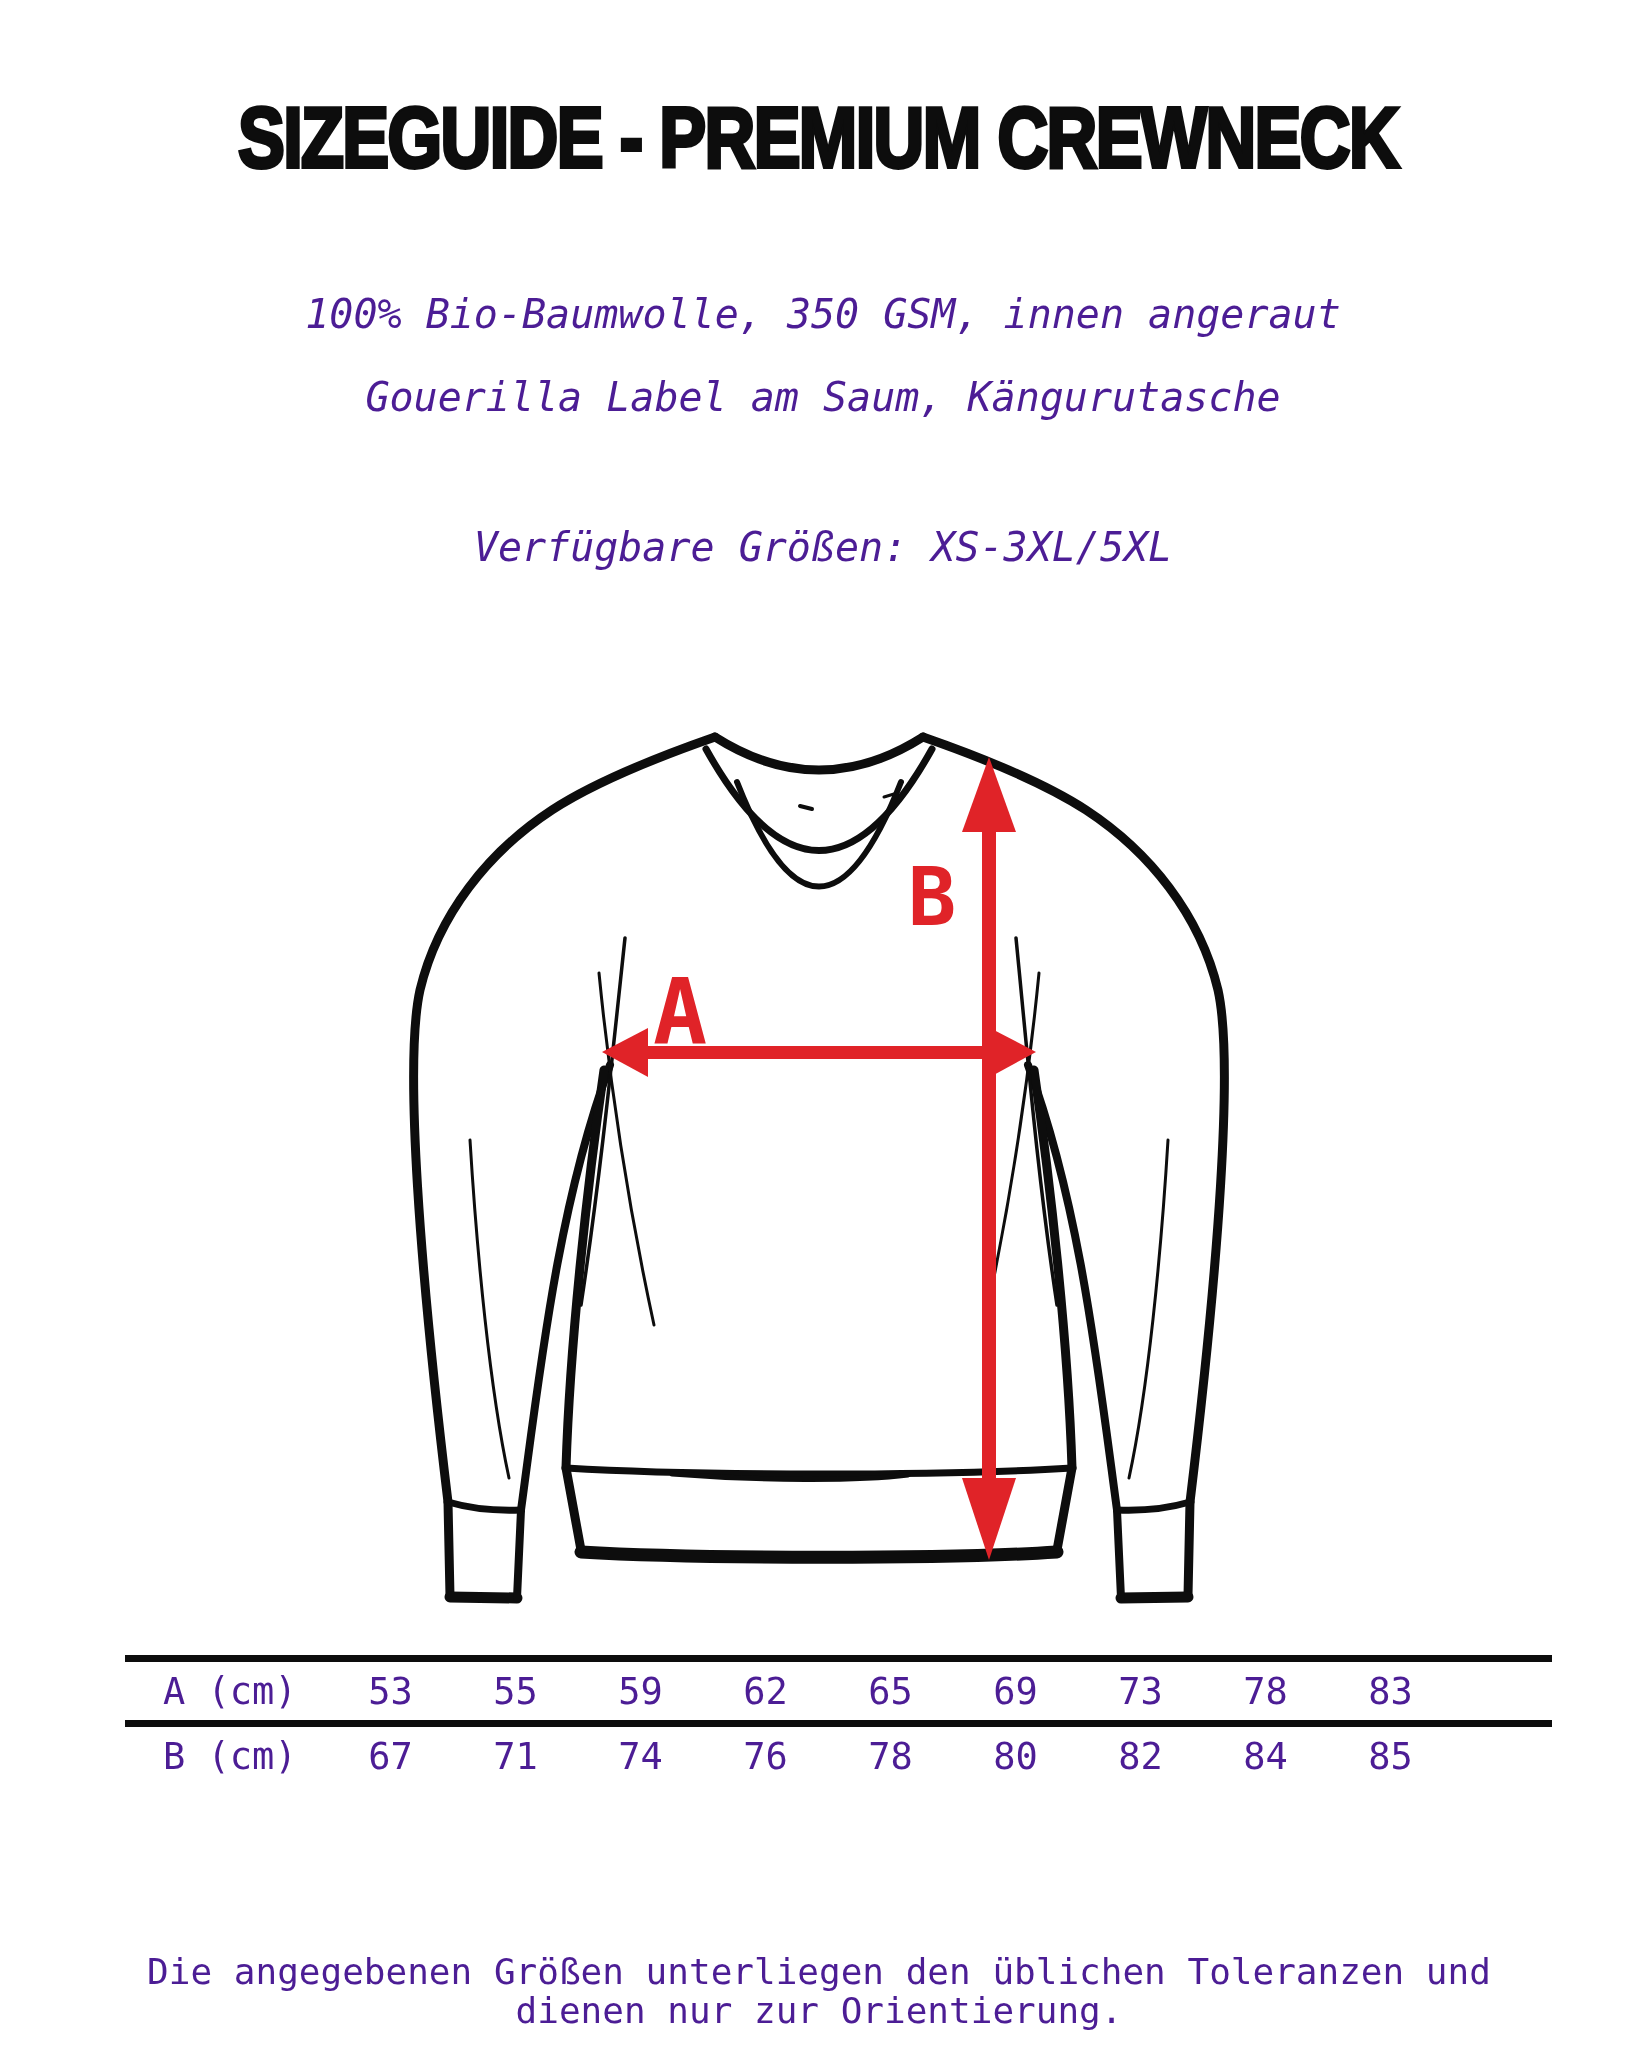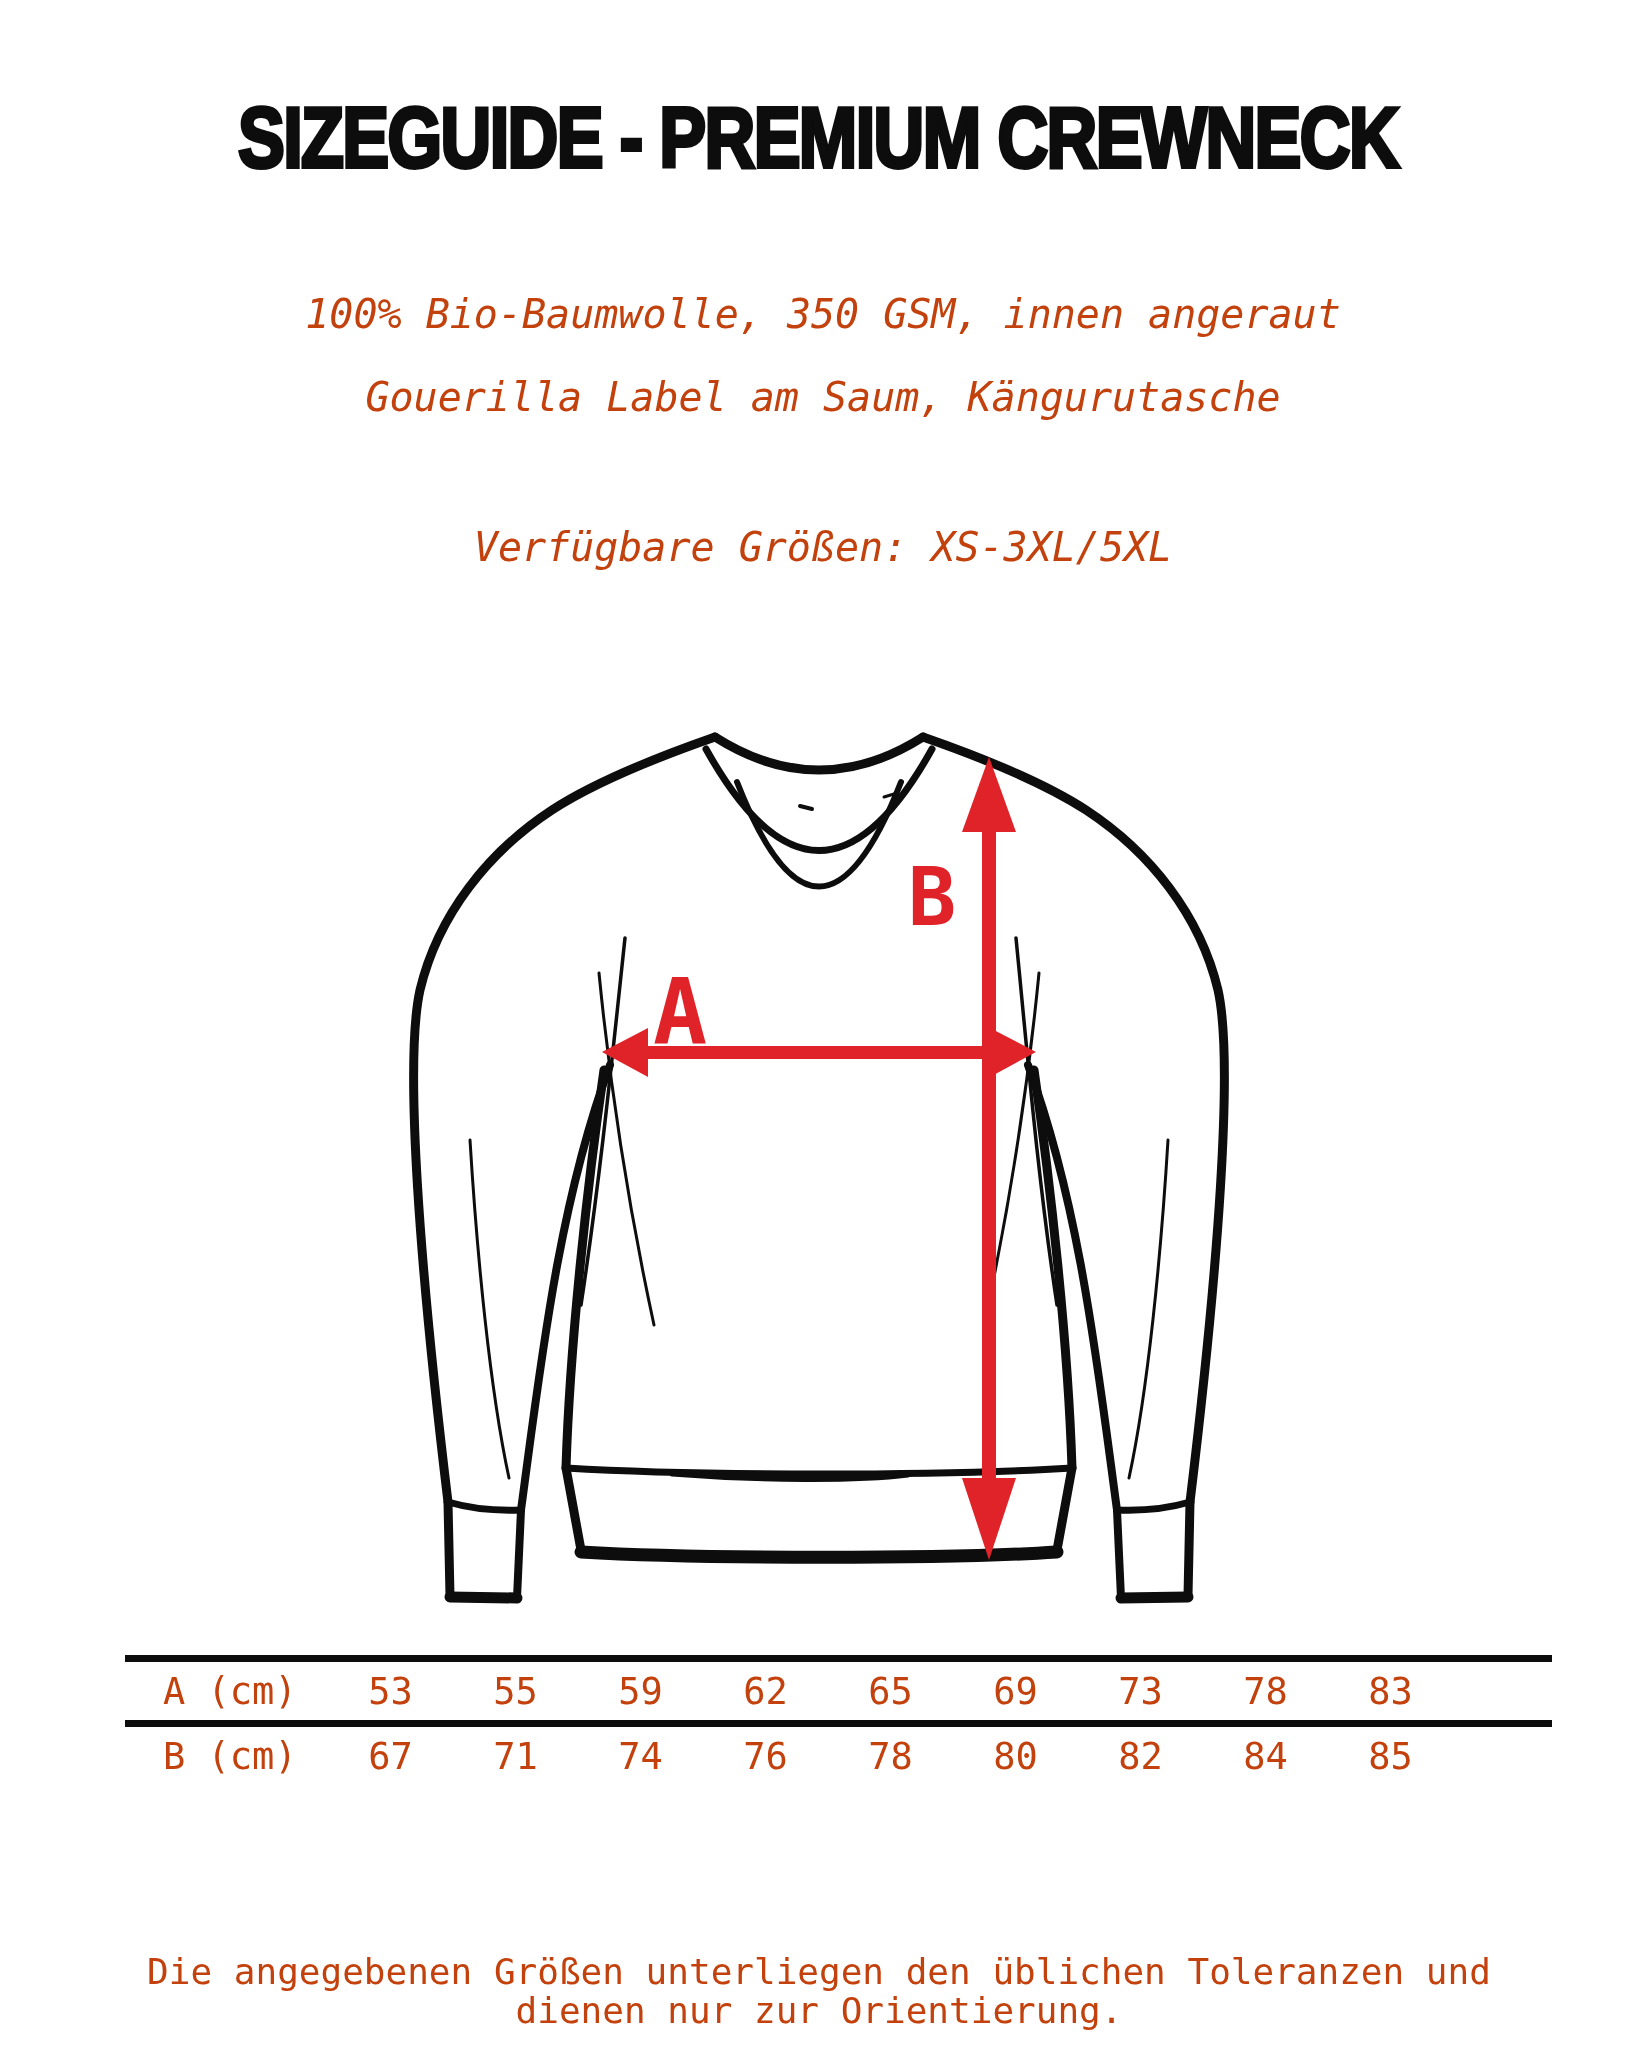--- a/index.html
+++ b/index.html
@@ -3,21 +3,21 @@
 <meta charset="utf-8">
 <style>
   html,body{margin:0;padding:0;background:#ffffff;}
   #page{
     position:relative;
     width:1638px;
     height:2048px;
     background:#ffffff;
     overflow:hidden;
     font-family:"DejaVu Sans Mono", monospace;
-    color:#c2410c;
+    color:#4c1d95;
   }
   
   .title-svg{position:absolute;left:0;top:60px;}
   .title-svg text{
     font-family:"Liberation Sans", sans-serif;
     font-weight:bold;
     fill:#0d0d0d;
     stroke:#0d0d0d;
     stroke-width:4px;
     paint-order:stroke;

